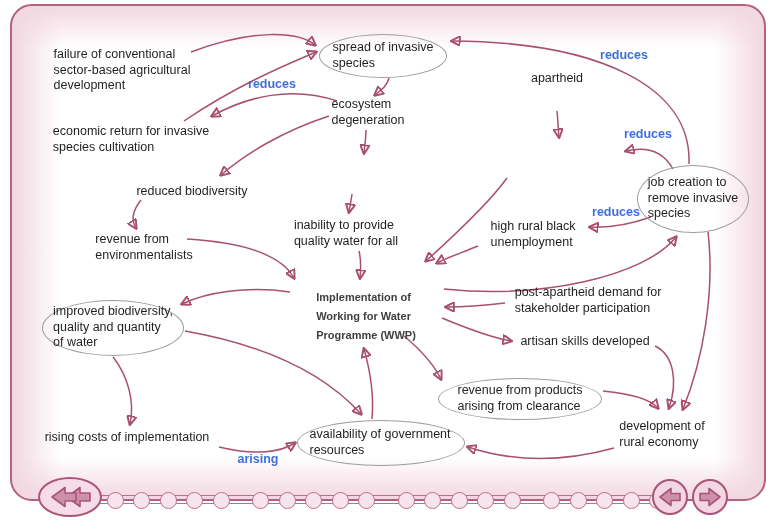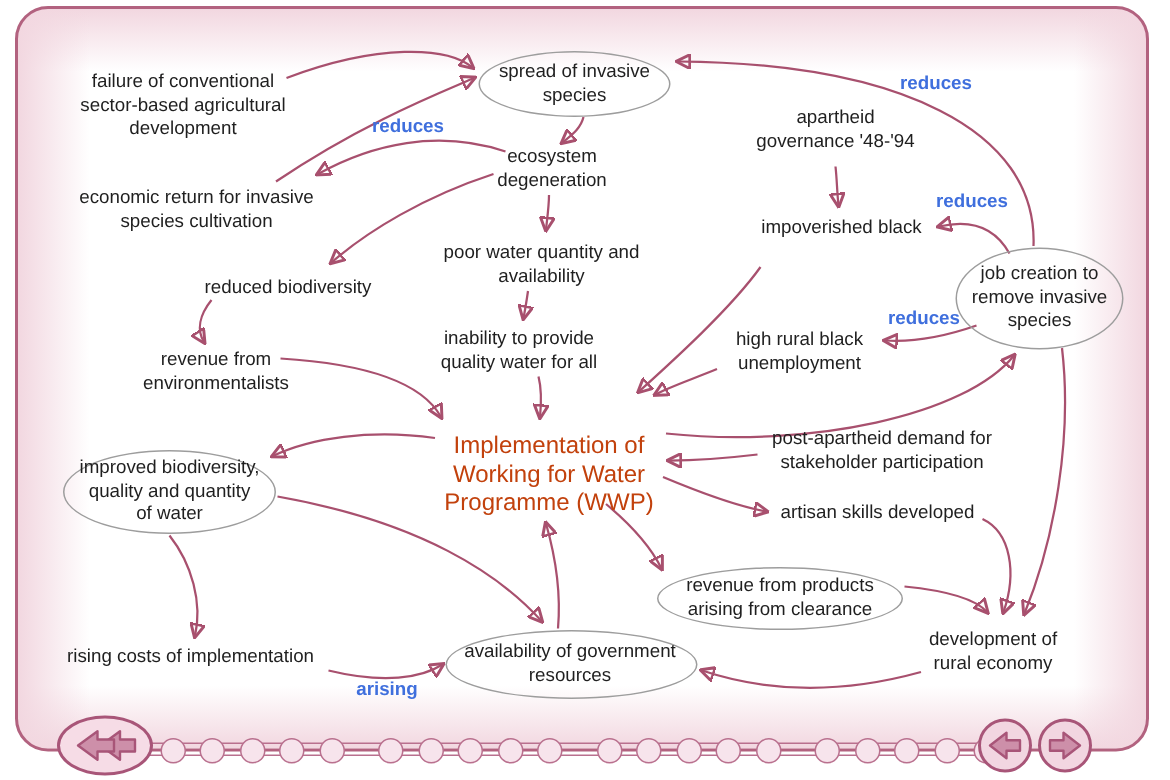--- a/index.html
+++ b/index.html
@@ -8,24 +8,24 @@
   .frame{position:absolute;left:10px;top:4px;width:756px;height:497px;box-sizing:border-box;
          border:2px solid #b2627f;border-radius:22px;
          background:
            linear-gradient(to right,#f2d7e0,rgba(255,255,255,0) 48px),
            linear-gradient(to left,#f2d7e0,rgba(255,255,255,0) 48px),
            linear-gradient(to bottom,#f2d7e0,rgba(255,255,255,0) 42px),
            linear-gradient(to top,#f2d7e0,rgba(255,255,255,0) 42px),#fff;}
   .edges{position:absolute;left:0;top:0;z-index:2;}
   .edges path{fill:none;stroke:#a8506e;stroke-width:1.5;}
   .bubble{position:absolute;z-index:3;border:1.4px solid #9d9d9d;border-radius:50%;box-sizing:border-box;background:transparent;}
-  .node{position:absolute;z-index:4;text-align:center;font-size:12.5px;line-height:15.5px;
+  .node{position:absolute;z-index:4;font-size:12.5px;line-height:15.5px;
         color:#1f1f1f;white-space:nowrap;transform:translateX(-50%);}
   .node span{display:block;}
-  .title-node{font-size:16px;line-height:19px;font-weight:400;color:#c2410c;}
+  .title-node{font-size:11px;line-height:19px;font-weight:700;color:#404040;}
   .lbl{position:absolute;z-index:4;font-size:12.5px;font-weight:600;color:#3f6fdd;
        white-space:nowrap;transform:translateX(-50%);}
   .track{position:absolute;z-index:5;left:100px;top:495px;width:556px;height:9px;box-sizing:border-box;
          border-top:1.5px solid #b9708e;border-bottom:1.5px solid #b9708e;}
   .dot{position:absolute;z-index:6;top:491.5px;width:17px;height:17px;box-sizing:border-box;
        border-radius:50%;background:#f7e4ec;border:1.5px solid #b9708e;}
   .fastback{position:absolute;z-index:7;left:38px;top:477px;width:64px;height:40px;box-sizing:border-box;
             border:2px solid #a85578;border-radius:50%;background:#f6dce6;}
   .navbtn{position:absolute;z-index:7;top:479px;width:36px;height:36px;box-sizing:border-box;
           border:2px solid #a85578;border-radius:50%;background:#f2d6e1;}
@@ -96,38 +96,32 @@
     <span>ecosystem</span>
     <span>degeneration</span>
   </div>
   <div class="node" style="left:131px;top:124px">
     <span>economic return for invasive</span>
     <span>species cultivation</span>
   </div>
   <div class="node" style="left:192px;top:184px">
     <span>reduced biodiversity</span>
   </div>
-  <div class="node" style="left:361px;top:161px">
-    <span>poor water quantity and</span>
-    <span>availability</span>
-  </div>
   <div class="node" style="left:346px;top:218px">
     <span>inability to provide</span>
     <span>quality water for all</span>
   </div>
   <div class="node" style="left:144px;top:232px">
     <span>revenue from</span>
     <span>environmentalists</span>
   </div>
   <div class="node" style="left:557px;top:71px">
     <span>apartheid</span>
-    <span>governance '48-'94</span>
   </div>
   <div class="node" style="left:561px;top:144px">
-    <span>impoverished black</span>
   </div>
   <div class="node" style="left:693px;top:175px">
     <span>job creation to</span>
     <span>remove invasive</span>
     <span>species</span>
   </div>
   <div class="node" style="left:533px;top:219px">
     <span>high rural black</span>
     <span>unemployment</span>
   </div>

